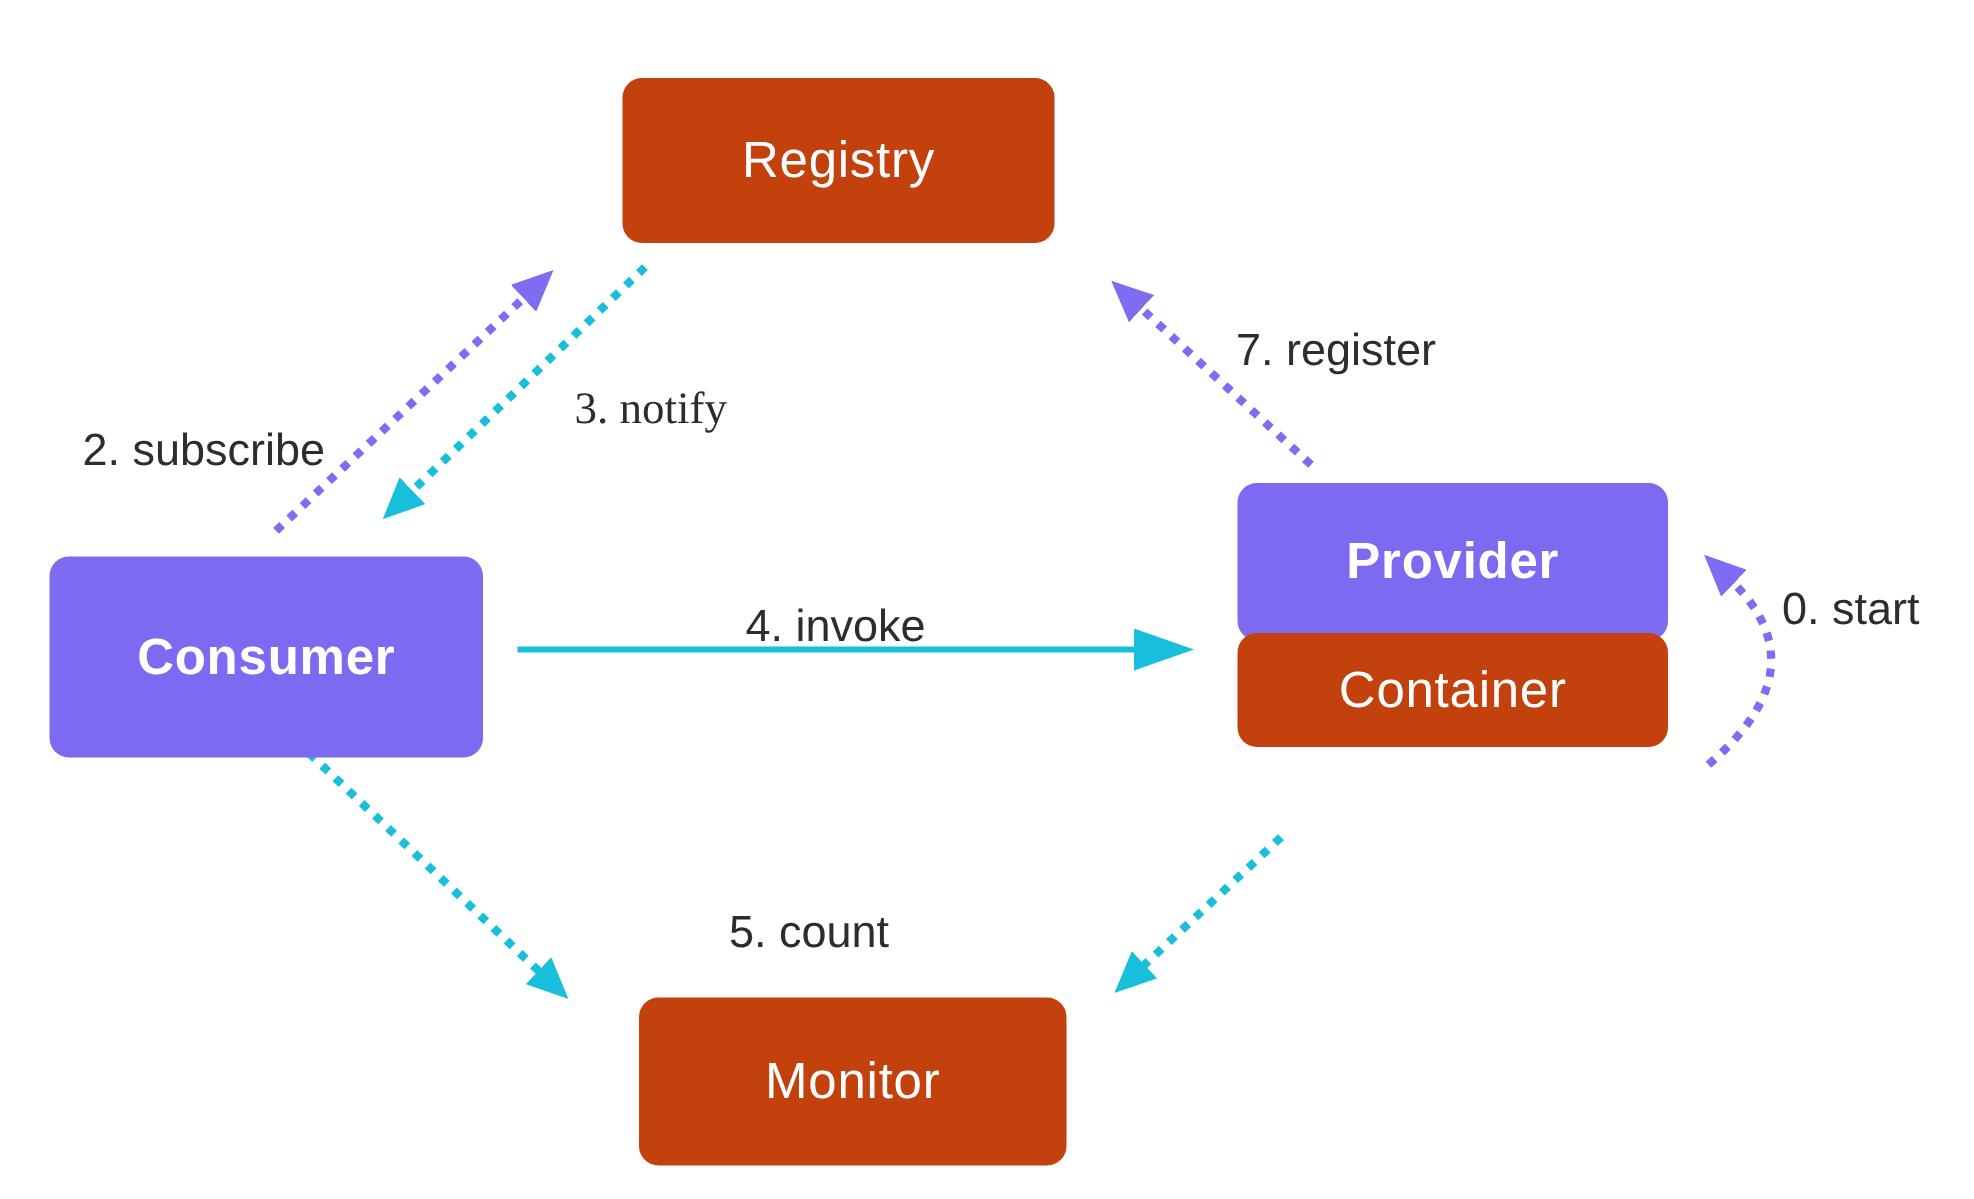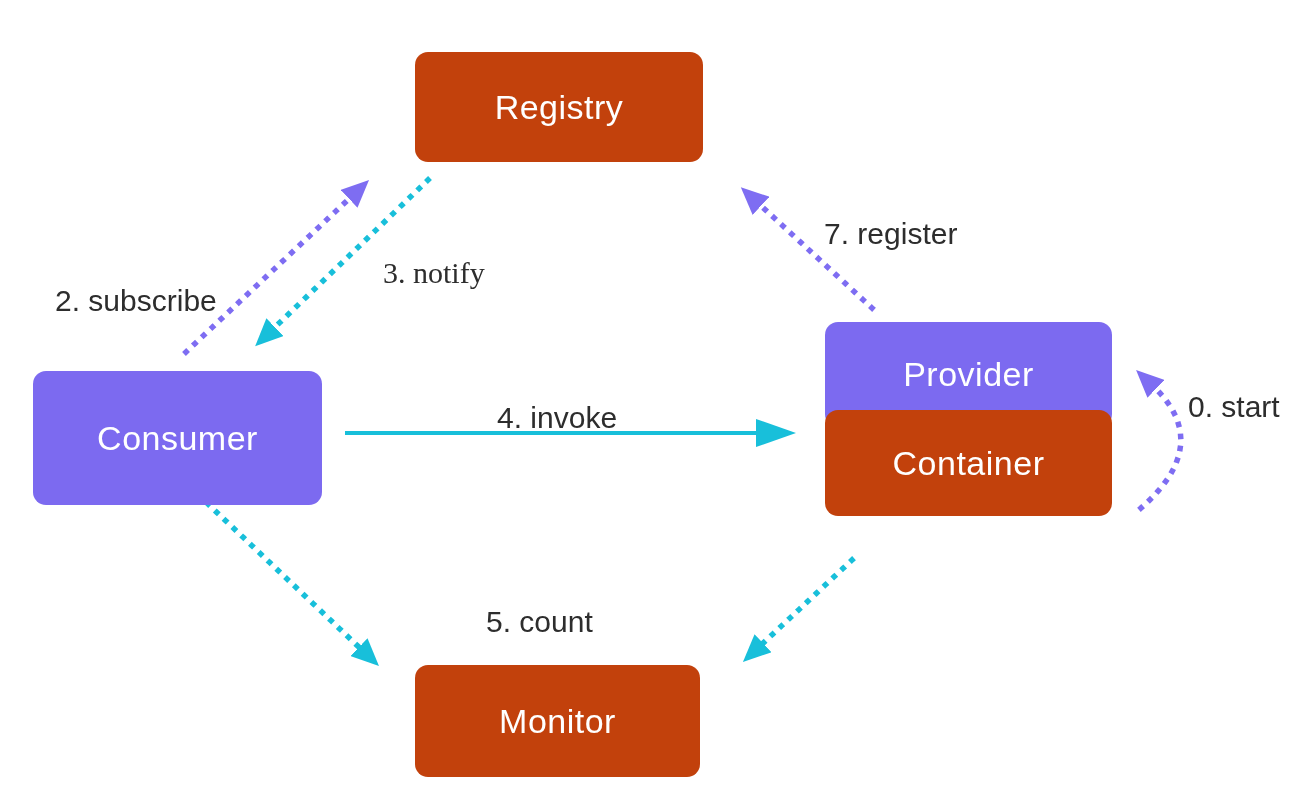--- a/index.html
+++ b/index.html
@@ -27,27 +27,27 @@
     position: absolute;
     border-radius: 13px;
     display: flex;
     align-items: center;
     justify-content: center;
     color: #ffffff;
     font-size: 34px;
     letter-spacing: 0.5px;
   }
   .node-cyan   { background: #c2410c; }
-  .node-purple { background: #7c6af0; }
+  .node-purple { background: #7c6af0; font-weight: bold; }
 
   #node-registry  { left: 415px; top: 52px;  width: 288px; height: 110px; }
   #node-consumer  { left: 33px;  top: 371px; width: 289px; height: 134px; }
   #node-provider  { left: 825px; top: 322px; width: 287px; height: 105px; }
-  #node-container { left: 825px; top: 410px; width: 287px; height: 106px; }
-  #node-monitor   { left: 415px; top: 665px; width: 285px; height: 112px; }
+  #node-container { left: 825px; top: 422px; width: 287px; height: 76px; }
+  #node-monitor   { left: 426px; top: 665px; width: 285px; height: 112px; }
 
   .edge-label {
     position: absolute;
     font-size: 30px;
     color: #2d2d2d;
     white-space: nowrap;
   }
   #label-subscribe { left: 55px;   top: 256px; margin-top: 28px; }
   #label-notify    { left: 383px;  top: 256px; font-family: Liberation Serif, serif; }
   #label-register  { left: 824px;  top: 217px; }

